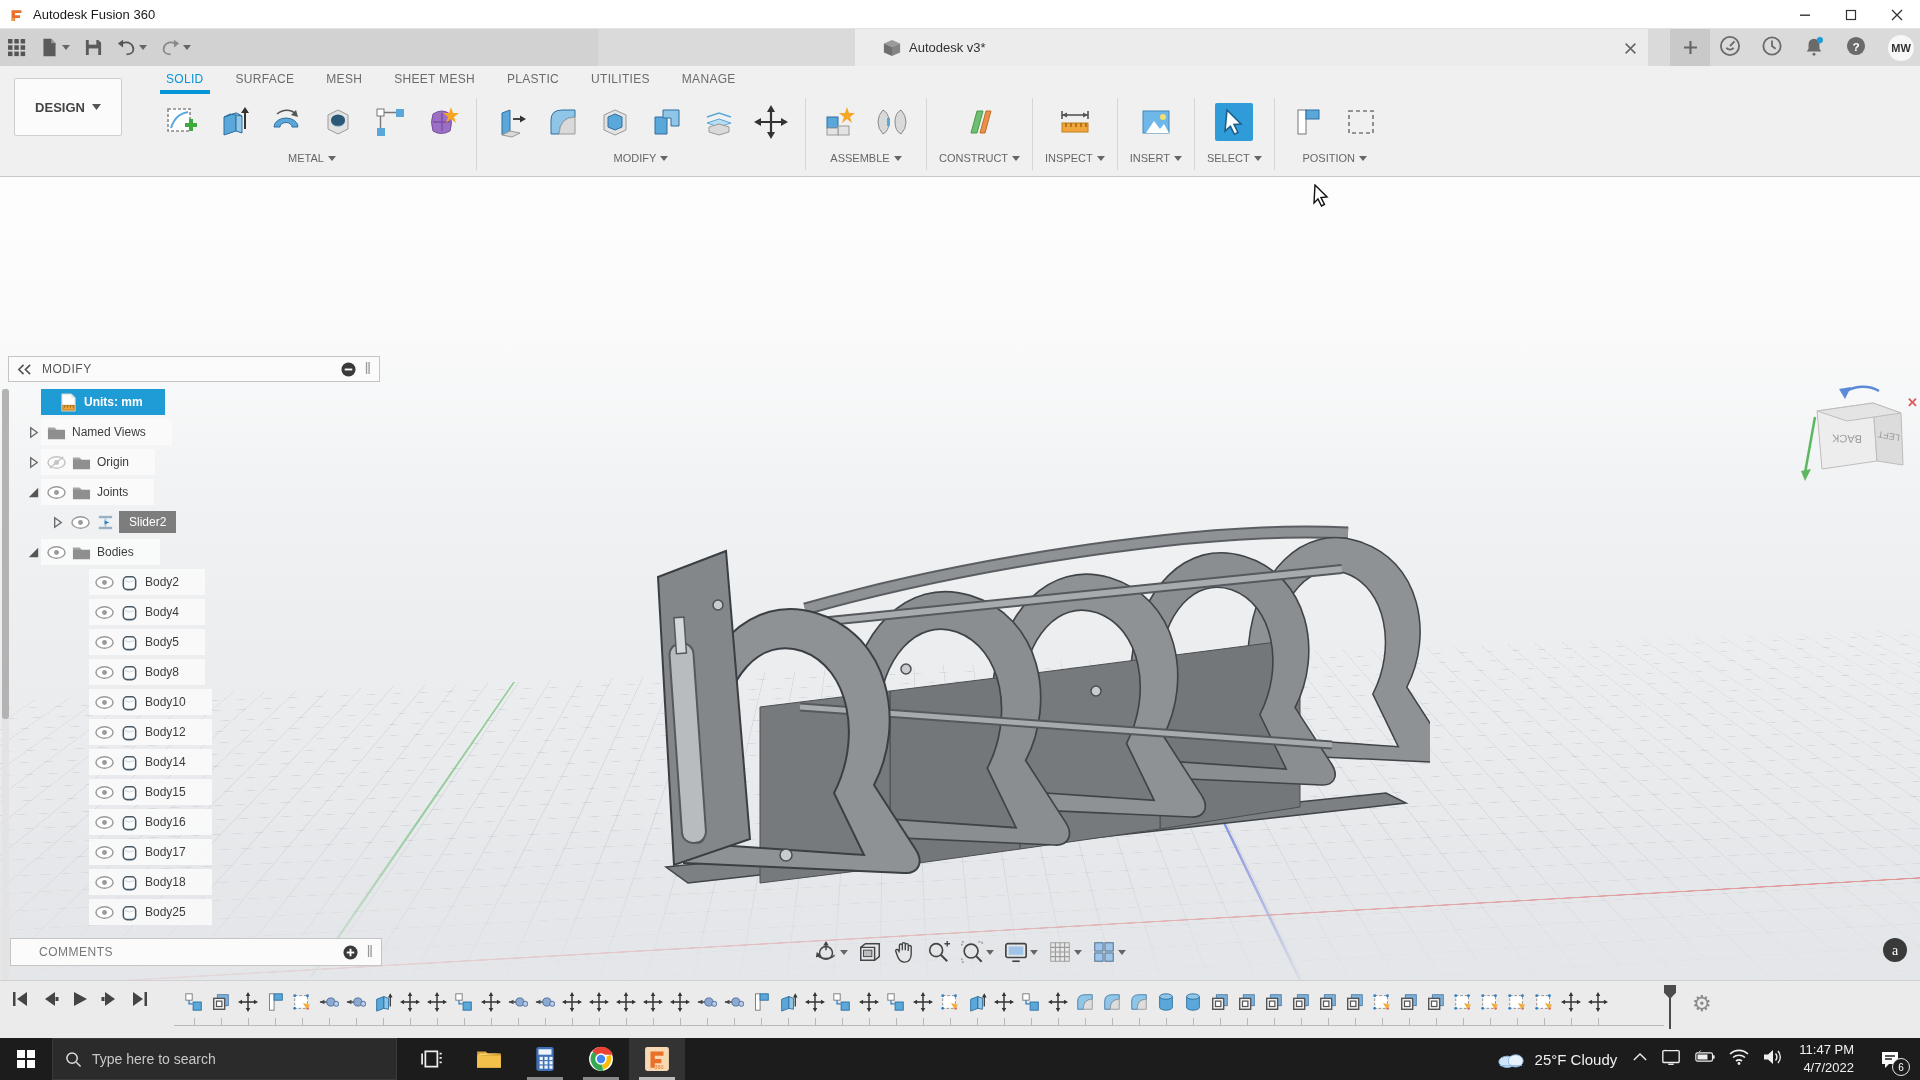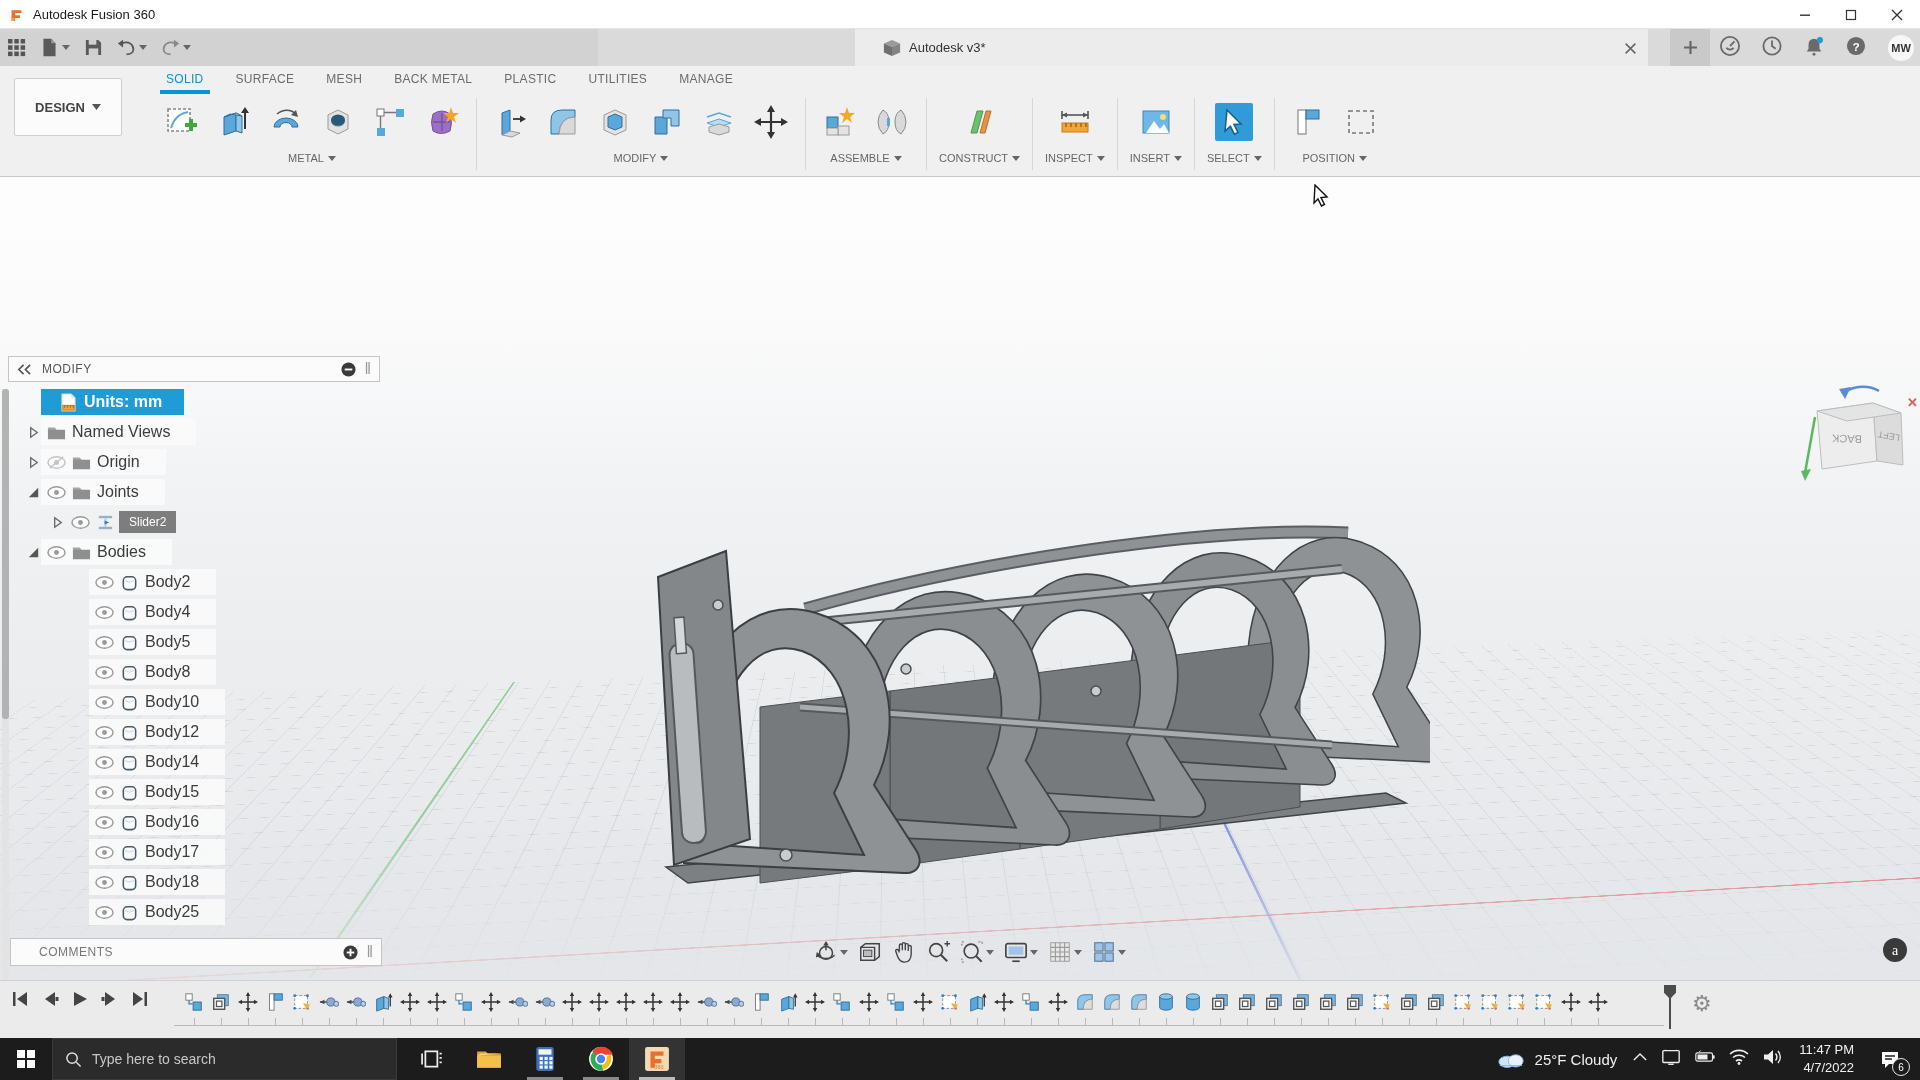--- a/index.html
+++ b/index.html
@@ -56,21 +56,21 @@
   .model-svg { position:absolute; left:600px; top:330px; }
   .viewcube { position:absolute; left:1795px; top:200px; }
 
   
   .browser { position:absolute; left:8px; top:179px; width:372px; }
   .browser-header { height:26px; background:#fbfbfb; border:1px solid #c4c4c4; display:flex; align-items:center; padding:0 8px; }
   .browser-header .bh-title { font-size:12px; color:#555; letter-spacing:.5px; margin-left:10px; flex:1; }
   .btree { position:relative; margin-top:7px; }
   .brow { display:flex; align-items:center; height:26px; margin-bottom:4px; }
   .brow .rowbg { display:flex; align-items:center; background:rgba(250,250,250,.88); height:26px; padding-right:26px; }
-  .brow .lbl { font-size:16px; color:#3c3c3c; margin-left:6px; white-space:nowrap; }
+  .brow .lbl { font-size:12px; color:#3c3c3c; margin-left:6px; white-space:nowrap; }
   .brow.units .rowbg { background:#1f9bd6; padding:0 22px 0 6px; }
   .brow.units .lbl { color:#fff; font-weight:bold; }
   .brow .sel { background:#7d7d7d; color:#fff; font-size:12px; padding:4px 10px; margin-left:4px; }
   .vscroll { position:absolute; left:2px; top:212px; width:7px; height:690px; background:#e3e3e3; border-radius:3px; }
   .vscroll .thumb { position:absolute; left:0; top:0; width:7px; height:330px; background:#b3b3b3; border-radius:3px; }
 
   
   .comments { position:absolute; left:10px; top:761px; width:372px; height:28px; background:#fbfbfb; border:1px solid #c4c4c4; display:flex; align-items:center; padding:0 8px; }
   .comments .c-title { font-size:12px; color:#777; letter-spacing:.5px; margin-left:20px; flex:1; }
   .navbar { position:absolute; left:812px; top:758px; height:34px; display:flex; align-items:center; gap:6px; }
@@ -264,21 +264,21 @@
     <div class="design-btn">
       <span>DESIGN</span>
       <svg width="9" height="6" viewBox="0 0 9 6">
           <path d="M0 0h9L4.5 6z" fill="#555"></path>
         </svg>
     </div>
     <div class="rtabs" id="rtabs">
         <span class="rtab active">SOLID</span>
         <span class="rtab">SURFACE</span>
         <span class="rtab">MESH</span>
-        <span class="rtab">BACK METAL</span>
+        <span class="rtab">SHEET MESH</span>
         <span class="rtab">PLASTIC</span>
         <span class="rtab">UTILITIES</span>
         <span class="rtab">MANAGE</span>
       </div>
     <div class="rgroups" id="rgroups">
    <div class="rgroup">
      <div class="rg-icons">
             <span class="rg-cell">
               <span class="ic" style="width:34px;height:34px">
                 <svg viewBox="0 0 34 34">

